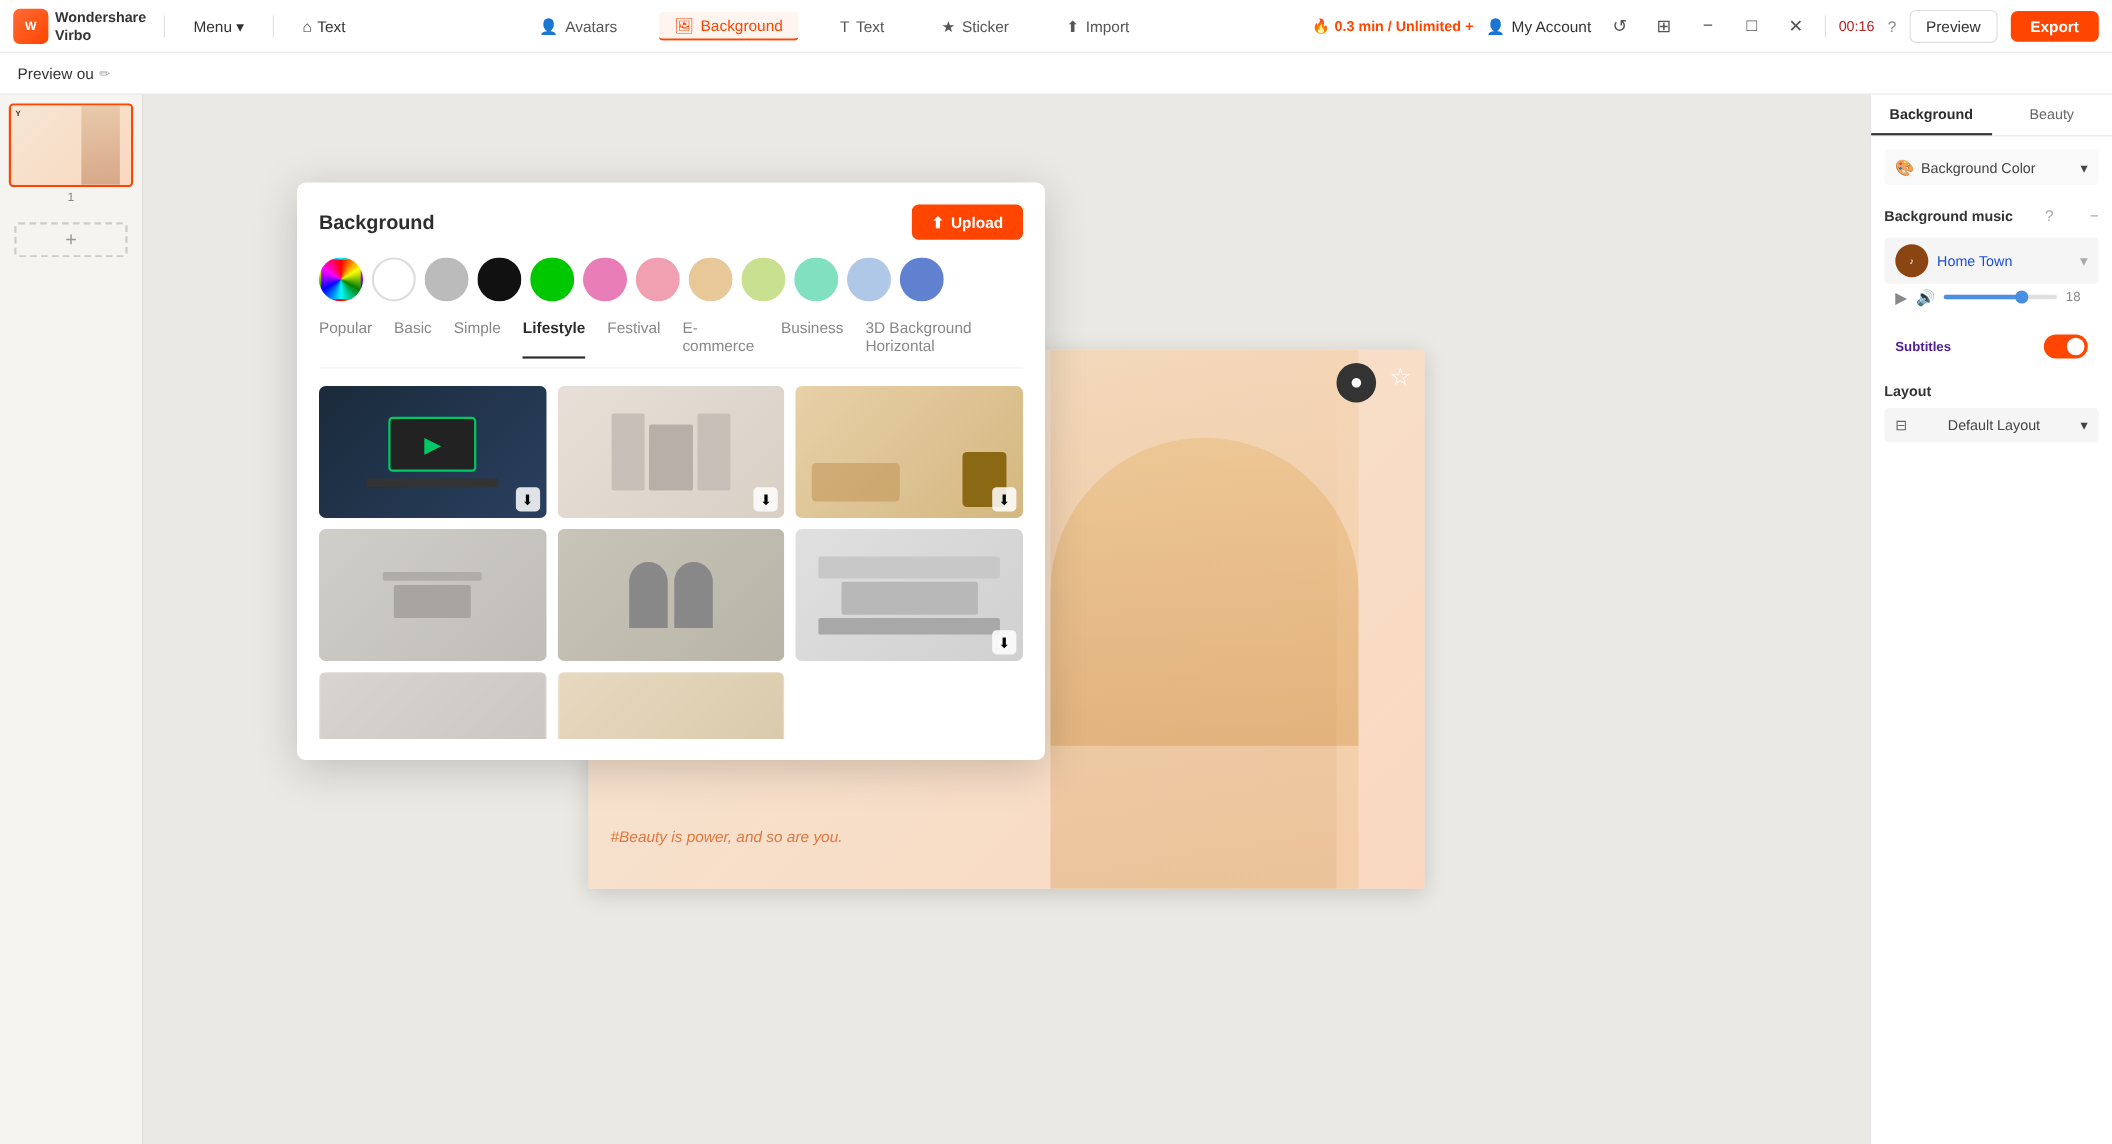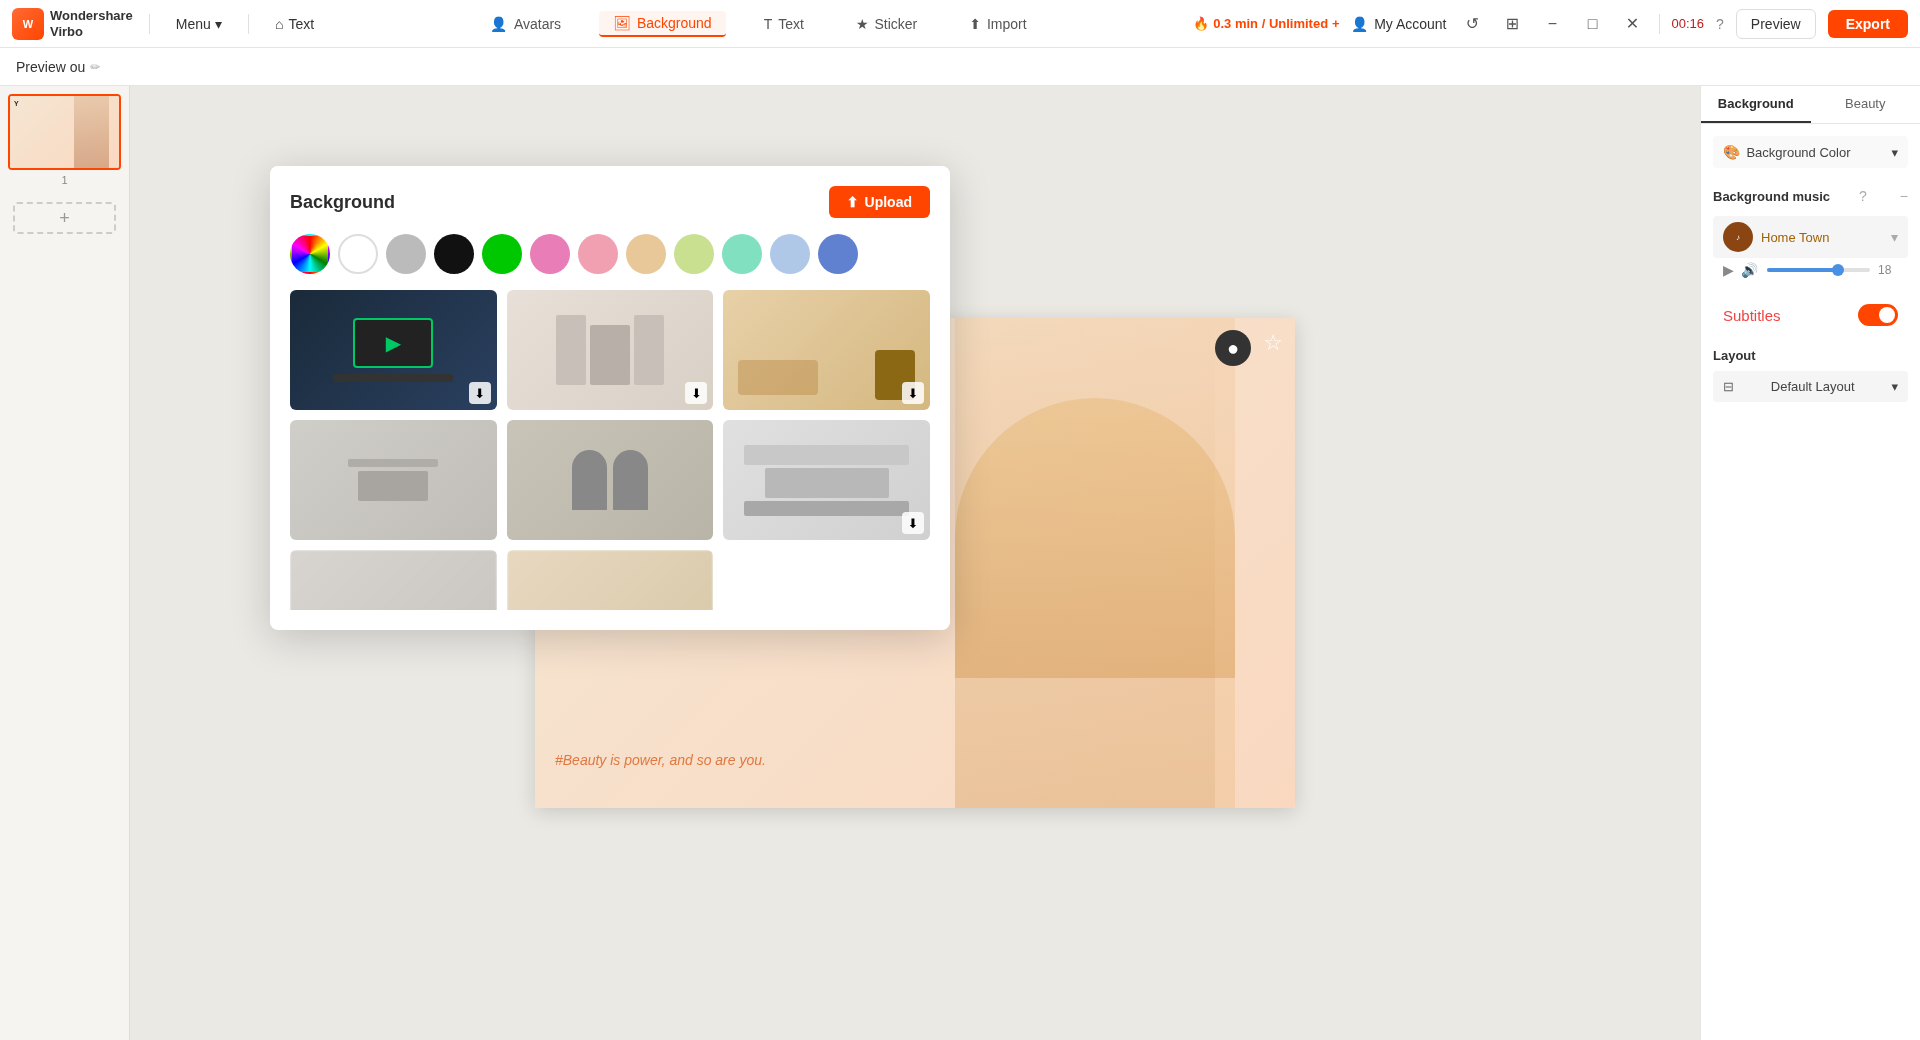--- a/index.html
+++ b/index.html
@@ -49,21 +49,21 @@
     
     #right-panel { width: 220px; background: #fff; border-left: 1px solid #e5e5e5; padding: 0; overflow-y: auto; }
     #right-tabs { display: flex; border-bottom: 1px solid #e5e5e5; }
     .right-tab { flex: 1; text-align: center; padding: 10px 4px; font-size: 13px; color: #666; cursor: pointer; }
     .right-tab.active { color: #2d2d2d; font-weight: 600; border-bottom: 2px solid #333; }
     #right-content { padding: 12px; }
     .right-section { margin-bottom: 16px; }
     .right-section-header { display: flex; align-items: center; justify-content: space-between; padding: 8px 10px; background: #f9f9f9; border-radius: 4px; cursor: pointer; font-size: 13px; color: #444; margin-bottom: 8px; }
     .music-row { display: flex; align-items: center; gap: 8px; padding: 6px 10px; background: #f5f5f5; border-radius: 4px; }
     .music-disc { width: 30px; height: 30px; background: #8B4513; border-radius: 50%; display: flex; align-items: center; justify-content: center; font-size: 10px; color: #fff; }
-    .music-title { font-size: 13px; color: #a16207; flex: 1; }
+    .music-title { font-size: 13px; color: #1d4ed8; flex: 1; }
     .volume-row { display: flex; align-items: center; gap: 8px; padding: 4px 10px; }
     .volume-slider { flex: 1; height: 4px; background: #e0e0e0; border-radius: 2px; position: relative; cursor: pointer; }
     .volume-fill { height: 100%; background: #4a90e2; border-radius: 2px; width: 70%; position: relative; }
     .volume-fill::after { content: ''; position: absolute; right: -5px; top: -4px; width: 12px; height: 12px; background: #4a90e2; border-radius: 50%; }
     .volume-num { font-size: 12px; color: #888; min-width: 20px; }
     .subtitle-row { display: flex; align-items: center; justify-content: space-between; padding: 6px 10px; }
     .toggle { width: 40px; height: 22px; background: #ff4500; border-radius: 11px; position: relative; cursor: pointer; }
     .toggle::after { content: ''; position: absolute; right: 3px; top: 3px; width: 16px; height: 16px; background: #fff; border-radius: 50%; }
     .layout-dropdown { display: flex; align-items: center; justify-content: space-between; padding: 8px 10px; background: #f5f5f5; border-radius: 4px; font-size: 13px; color: #444; cursor: pointer; }
 
@@ -227,20 +227,30 @@
         <div class="swatch green"></div>
         <div class="swatch pink1"></div>
         <div class="swatch pink2"></div>
         <div class="swatch tan"></div>
         <div class="swatch lgreen"></div>
         <div class="swatch teal"></div>
         <div class="swatch lblue"></div>
         <div class="swatch blue"></div>
       </div>
 
+      <div id="bg-categories">
+        <span class="bg-cat">Popular</span>
+        <span class="bg-cat">Basic</span>
+        <span class="bg-cat">Simple</span>
+        <span class="bg-cat active">Lifestyle</span>
+        <span class="bg-cat">Festival</span>
+        <span class="bg-cat">E-commerce</span>
+        <span class="bg-cat">Business</span>
+        <span class="bg-cat">3D Background Horizontal</span>
+      </div>
 
       <div id="bg-grid">
 
         <div class="bg-item" style="background: linear-gradient(135deg, #1a2a3a 0%, #2a4060 100%);">
           <div class="bg-item-placeholder" style="background: linear-gradient(135deg, #1a2a3a, #2a4060); flex-direction:column; gap:6px;">
             <div style="width:80px; height:50px; background:#222; border-radius:4px; border:2px solid #00c864; display:flex; align-items:center; justify-content:center; color:#00c864; font-size:20px;">▶</div>
             <div style="width:120px; height:8px; background:#333; border-radius:2px;"></div>
           </div>
           <div class="bg-download">⬇</div>
         </div>
@@ -341,21 +351,21 @@
           <span style="cursor:pointer; color:#888; font-size:14px;">🔊</span>
           <div class="volume-slider">
             <div class="volume-fill"></div>
           </div>
           <span class="volume-num">18</span>
         </div>
       </div>
 
       <div class="right-section">
         <div class="subtitle-row">
-          <span style="font-size:15px; font-weight:400; color:#ef4444;">Subtitles</span>
+          <span style="font-size:12px; font-weight:700; color:#4c1d95;">Subtitles</span>
           <div class="toggle"></div>
         </div>
       </div>
 
       <div class="right-section">
         <div style="font-size:13px; font-weight:600; color:#333; margin-bottom:8px;">Layout</div>
         <div class="layout-dropdown">
           <span style="color:#666;">⊟</span>
           <span>Default Layout</span>
           <span>▾</span>

